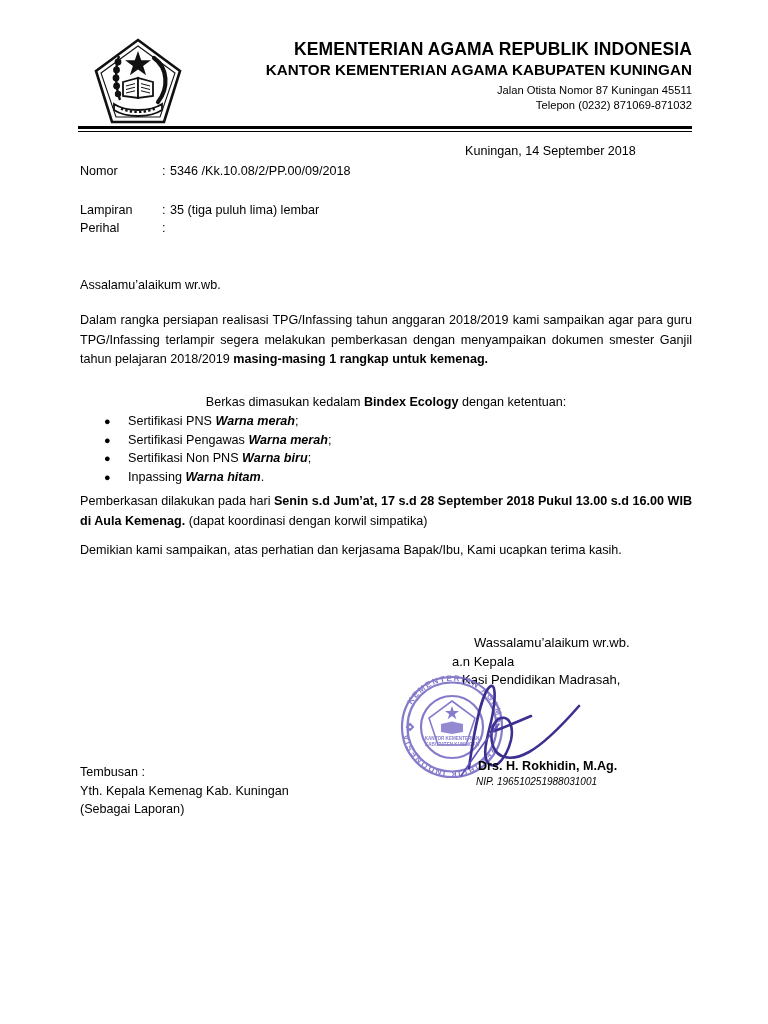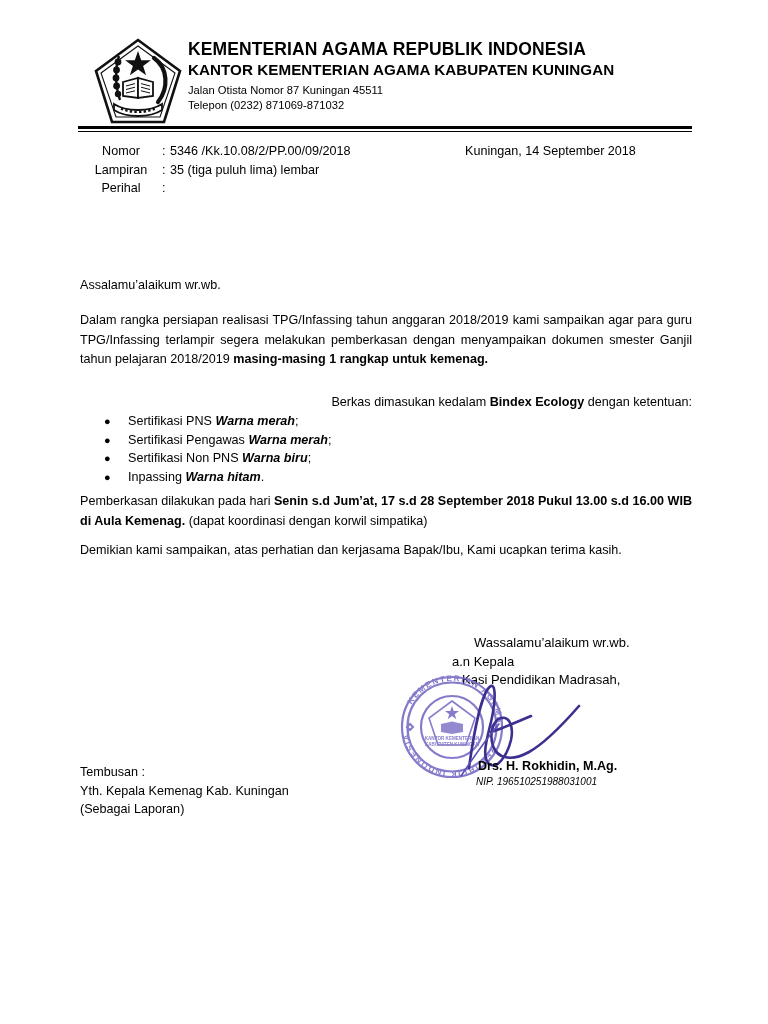--- a/index.html
+++ b/index.html
@@ -37,21 +37,21 @@
     top: 2px;
     width: 92px;
     height: 92px;
   }
   .logo svg { display: block; }
   .head-text {
     position: absolute;
     left: 110px;
     top: 4px;
     width: 504px;
-    text-align: left;
+    text-align: right;
   }
   .org-line1 {
     font-size: 17.5px;
     font-weight: bold;
     letter-spacing: 0.1px;
     line-height: 22px;
     white-space: nowrap;
   }
   .org-line2 {
     font-size: 15.2px;
@@ -93,23 +93,23 @@
     top: 142px;
     width: 612px;
     font-size: 12.6px;
     line-height: 18.5px;
   }
   .meta-row {
     display: flex;
     align-items: baseline;
     white-space: nowrap;
   }
-  .meta-label { width: 82px; flex: none; text-align: center; }
+  .meta-label { width: 82px; flex: none; }
   .meta-colon { width: 8px; flex: none; }
-  .meta-value { flex: none; }
+  .meta-value { flex: none; margin-top: 20px; }
   .meta-place {
     position: absolute;
     left: 385px;
     top: 0;
     white-space: nowrap;
   }
 
   
   .addressee {
     position: absolute;
@@ -130,21 +130,21 @@
   
   .body-p {
     position: absolute;
     left: 80px;
     width: 612px;
     font-size: 12.6px;
     line-height: 19.5px;
     text-align: justify;
   }
   .p-intro { top: 311px; }
-  .p-berkas { top: 393px; text-align: right; }
+  .p-berkas { top: 393px; text-align: center; }
   .p-jadwal { top: 492px; }
   .p-penutup { top: 541px; }
 
   .bullets {
     position: absolute;
     left: 104px;
     top: 412px;
     width: 560px;
     font-size: 12.6px;
     line-height: 18.7px;

